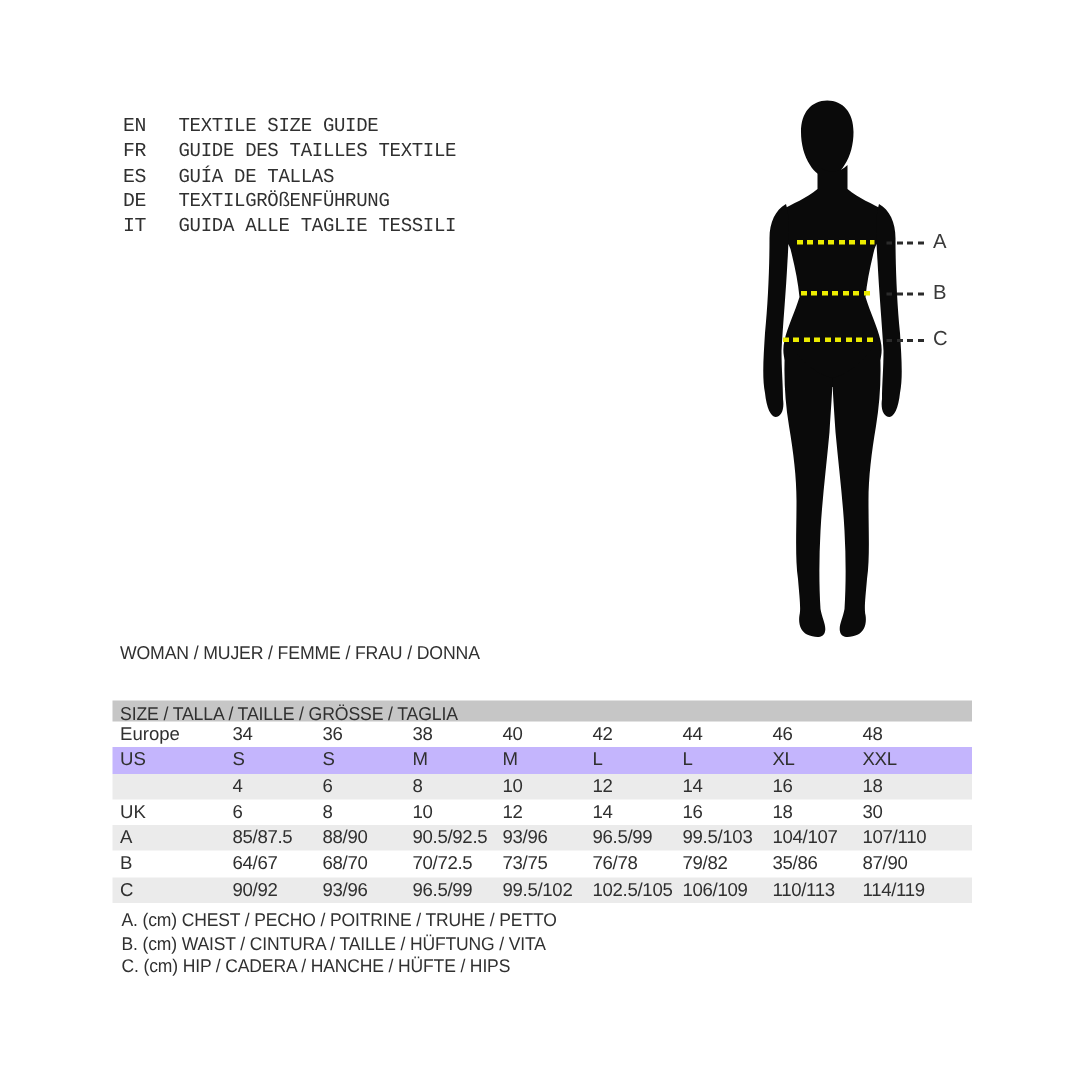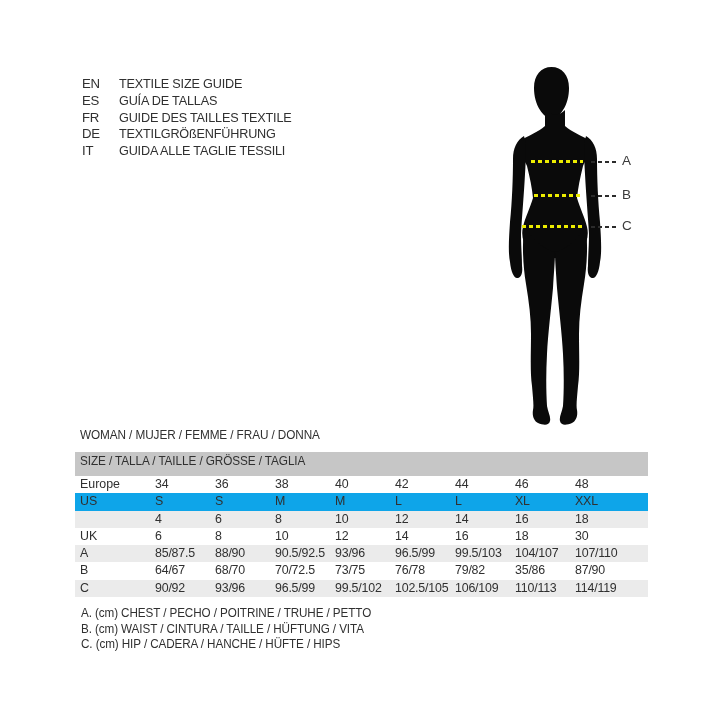--- a/index.html
+++ b/index.html
@@ -1,59 +1,59 @@
 <!DOCTYPE html>
 <html><head>
 <meta charset="utf-8">
 <style>
   html,body{margin:0;padding:0;background:#fff;}
   #canvas{
     position:relative;width:720px;height:720px;background:#ffffff;overflow:hidden;
     font-family:"Liberation Sans","DejaVu Sans",sans-serif;color:#303030;
   }
   
-  .lang-list{position:absolute;left:82px;top:76px;}
+  .lang-list{position:absolute;left:82px;top:76px;font-family:Liberation Mono, monospace;}
   .lang-row{display:flex;height:16.8px;line-height:16.8px;font-size:13.2px;letter-spacing:-0.2px;}
   .lang-code{width:37px;flex:0 0 37px;}
   .lang-label{white-space:nowrap;transform:scaleX(0.96);transform-origin:left center;}
   
   .fig-svg{position:absolute;left:500px;top:60px;}
   .dash{position:absolute;height:3px;}
   .conn{position:absolute;height:2px;}
   .marker-label{position:absolute;width:14px;height:16px;line-height:16px;font-size:13.5px;color:#3a3a3a;}
   
   .section-title{position:absolute;left:80px;top:428px;font-size:12.4px;letter-spacing:-0.1px;white-space:nowrap;transform:scaleX(0.95);transform-origin:left center;}
   
   .size-table{position:absolute;left:75px;top:452px;width:573px;font-size:12.4px;}
-  .tbl-header{height:24px;line-height:18px;padding-left:5px;letter-spacing:-0.1px;}
+  .tbl-header{height:14px;line-height:18px;padding-left:5px;letter-spacing:-0.1px;margin-top:15px;}
   .tbl-header span{display:inline-block;transform:scaleX(0.95);transform-origin:left center;white-space:nowrap;}
   .tbl-row{display:flex;height:17.3px;line-height:17.3px;}
   .tbl-row .rlabel{flex:0 0 75px;padding-left:5px;text-align:left;}
   .tbl-row .cell{flex:0 0 60px;text-align:left;letter-spacing:-0.2px;}
   
   .notes{position:absolute;left:81px;top:606px;}
   .note-line{height:15.7px;line-height:15.7px;font-size:12.3px;white-space:nowrap;transform:scaleX(0.95);transform-origin:left center;letter-spacing:-0.1px;}
 </style>
 </head>
 <body>
 
 <div id="canvas">
 
   <div class="lang-list">
       <div class="lang-row">
         <span class="lang-code">EN</span>
         <span class="lang-label">TEXTILE SIZE GUIDE</span>
       </div>
       <div class="lang-row">
+        <span class="lang-code">FR</span>
+        <span class="lang-label">GUIDE DES TAILLES TEXTILE</span>
+      </div>
+      <div class="lang-row">
         <span class="lang-code">ES</span>
         <span class="lang-label">GUÍA DE TALLAS</span>
-      </div>
-      <div class="lang-row">
-        <span class="lang-code">FR</span>
-        <span class="lang-label">GUIDE DES TAILLES TEXTILE</span>
       </div>
       <div class="lang-row">
         <span class="lang-code">DE</span>
         <span class="lang-label">TEXTILGRÖßENFÜHRUNG</span>
       </div>
       <div class="lang-row">
         <span class="lang-code">IT</span>
         <span class="lang-label">GUIDA ALLE TAGLIE TESSILI</span>
       </div>
     </div>
@@ -98,21 +98,21 @@
           <span class="rlabel">Europe</span>
           <span class="cell">34</span>
           <span class="cell">36</span>
           <span class="cell">38</span>
           <span class="cell">40</span>
           <span class="cell">42</span>
           <span class="cell">44</span>
           <span class="cell">46</span>
           <span class="cell">48</span>
         </div>
-        <div class="tbl-row" style="background: #0ea5e9;">
+        <div class="tbl-row" style="background: #c4b5fd;">
           <span class="rlabel">US</span>
           <span class="cell">S</span>
           <span class="cell">S</span>
           <span class="cell">M</span>
           <span class="cell">M</span>
           <span class="cell">L</span>
           <span class="cell">L</span>
           <span class="cell">XL</span>
           <span class="cell">XXL</span>
         </div>

